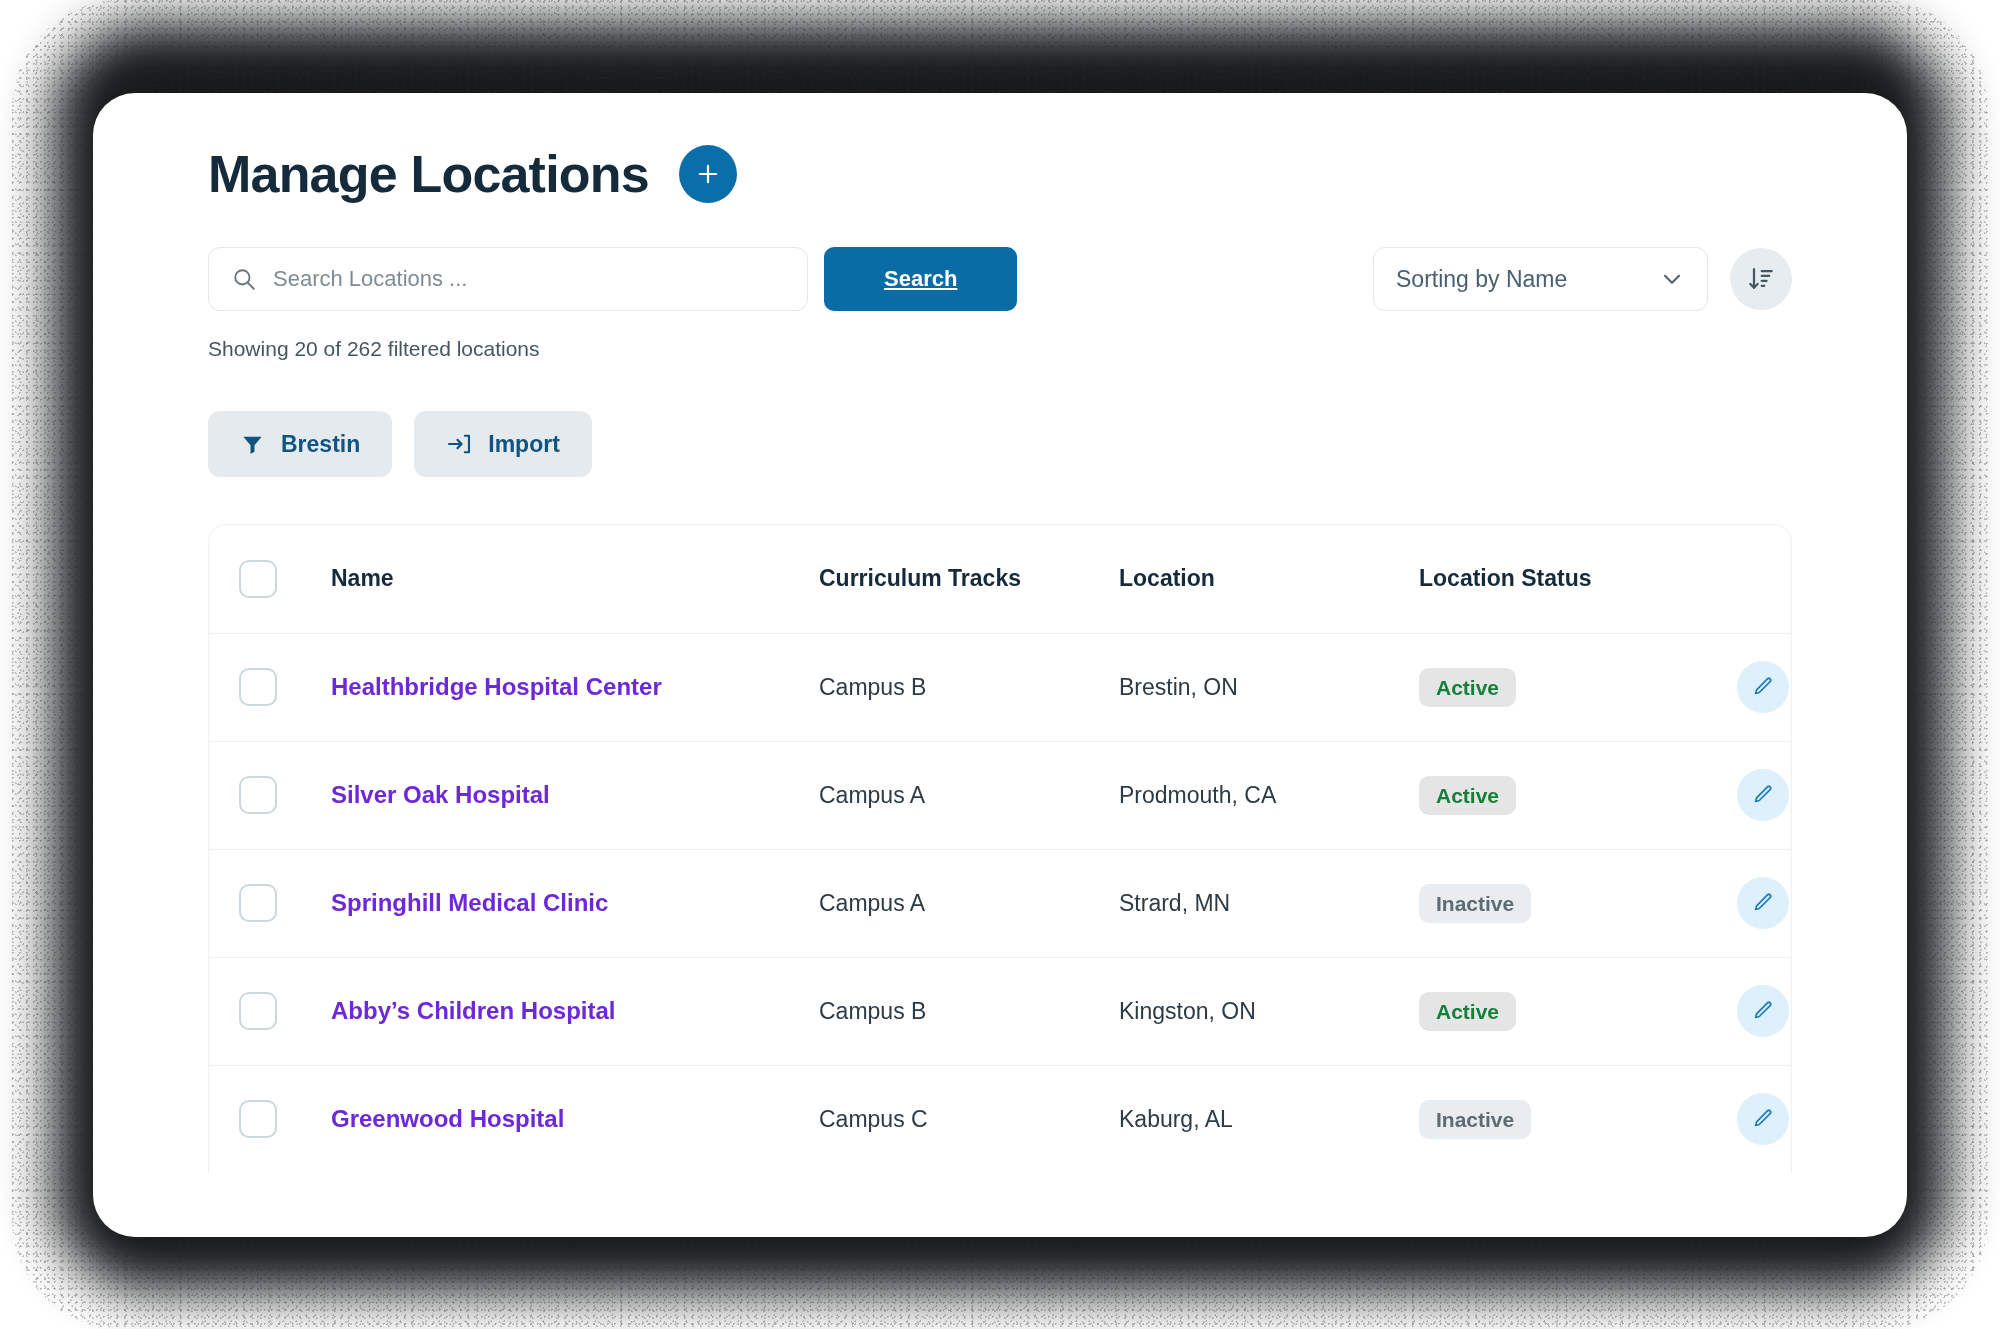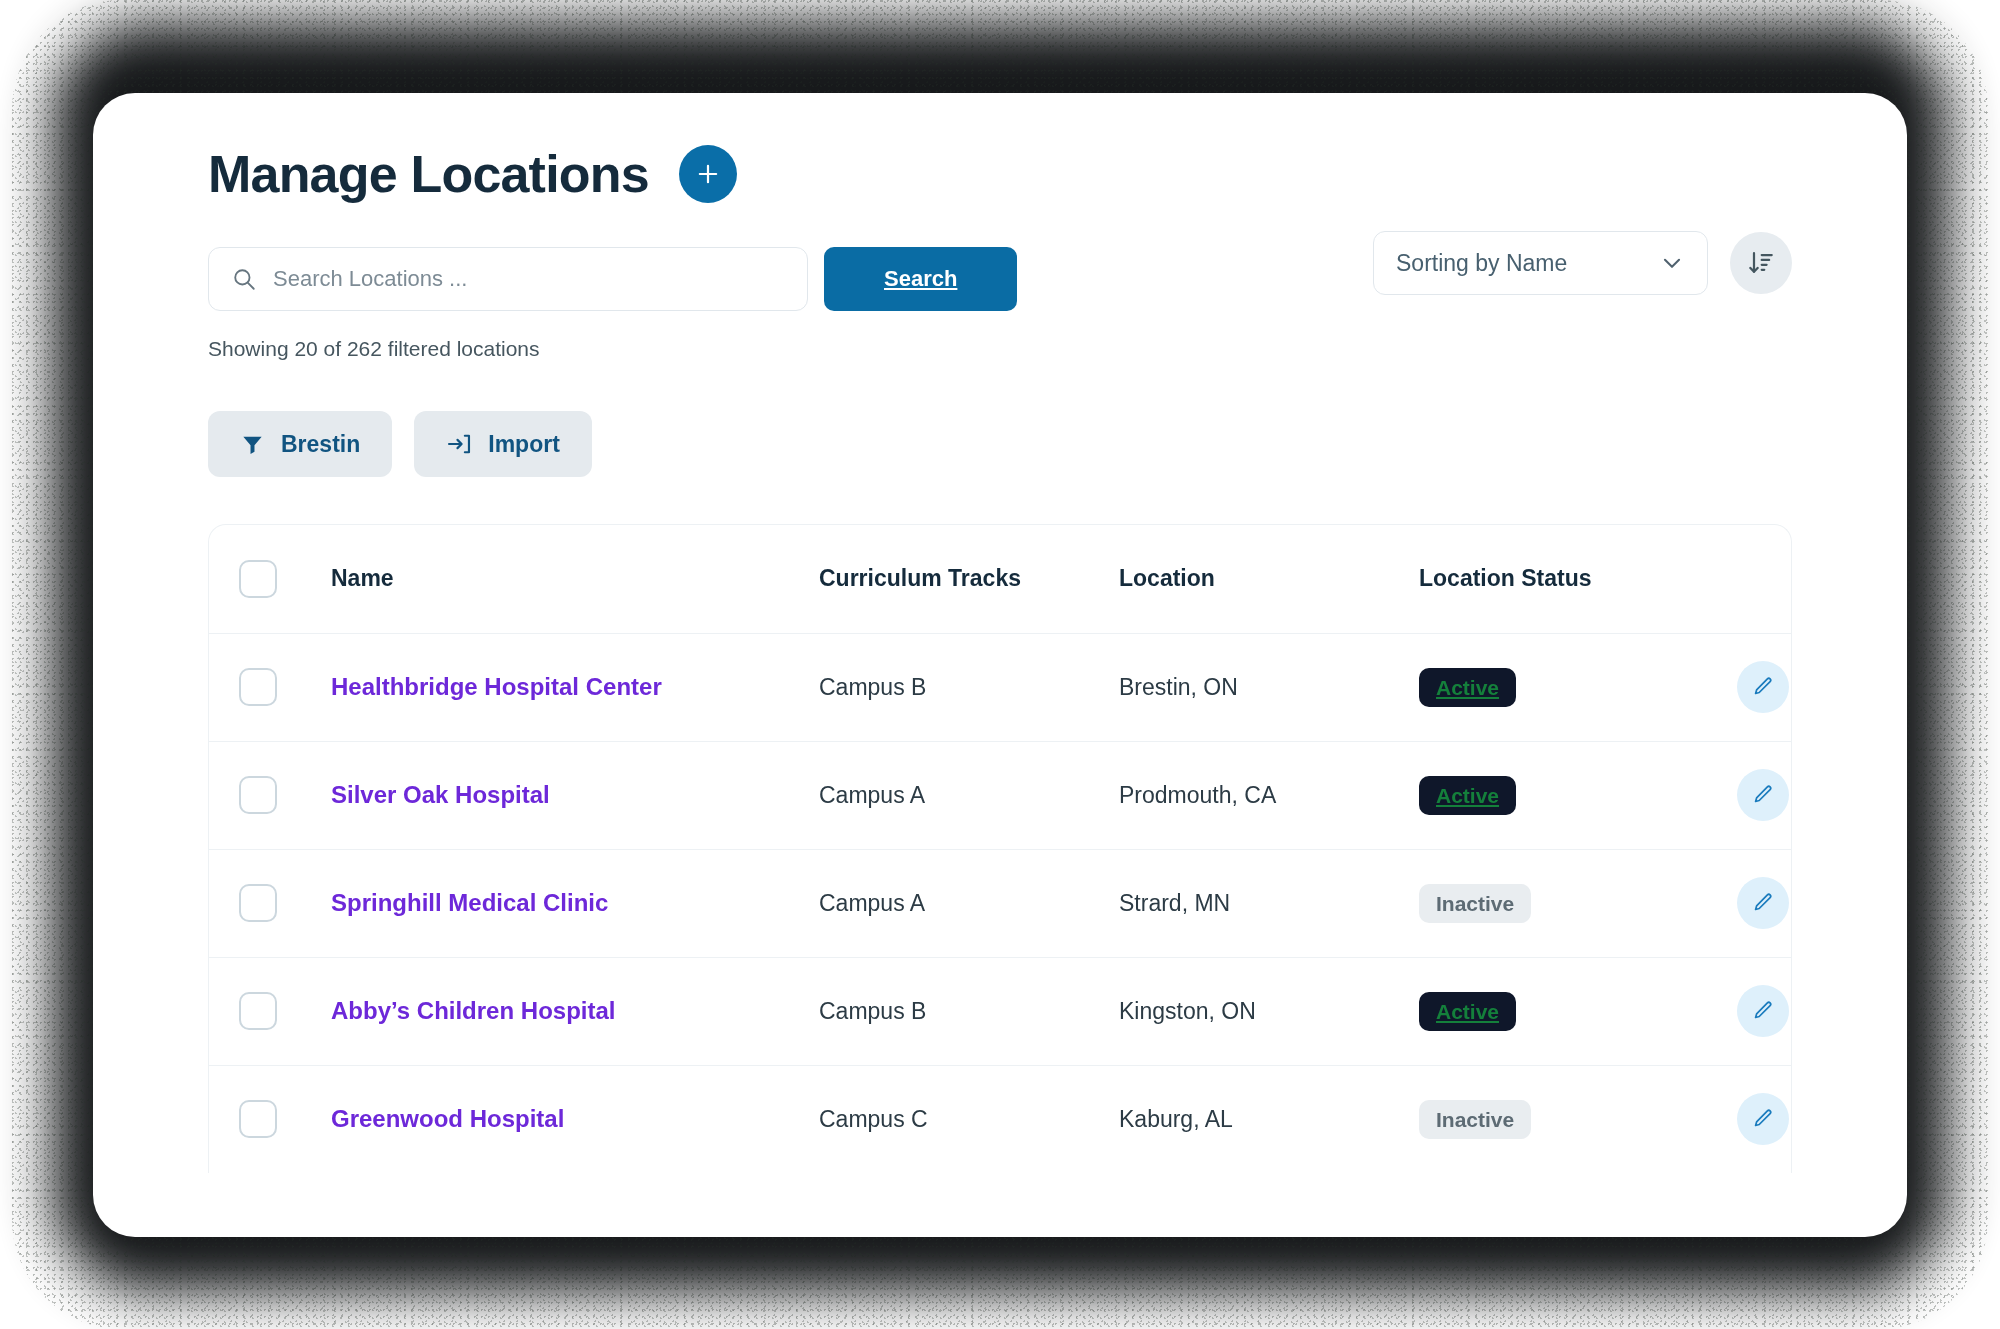--- a/index.html
+++ b/index.html
@@ -134,21 +134,21 @@
     font-family: "Liberation Sans", sans-serif;
     font-size: 22px;
     font-weight: 700;
     cursor: pointer;
     text-decoration: underline;
   }
 
   .sort-group {
     position: absolute;
     right: 115px;
-    top: 28px;
+    top: 44px;
     display: flex;
     align-items: center;
     gap: 22px;
   }
   .sort-select {
     width: 335px;
     height: 64px;
     border: 1.6px solid #e1e7ec;
     border-radius: 12px;
     background: #ffffff;
@@ -263,21 +263,21 @@
   }
 
   .badge {
     display: inline-block;
     padding: 9px 17px;
     border-radius: 10px;
     font-size: 21px;
     font-weight: 700;
     line-height: 1;
   }
-  .badge-active   { background: #0f172a; color: #14803b; text-decoration: underline; }
+  .badge-active   { background: #e5e5e5; color: #14803b; }
   .badge-inactive { background: #e9edf0; color: #5d6b74; }
 
   .edit-btn {
     width: 52px; height: 52px;
     border-radius: 50%;
     background: #def0fb;
     border: none;
     display: flex; align-items: center; justify-content: center;
     cursor: pointer;
     margin-left: 8px;

